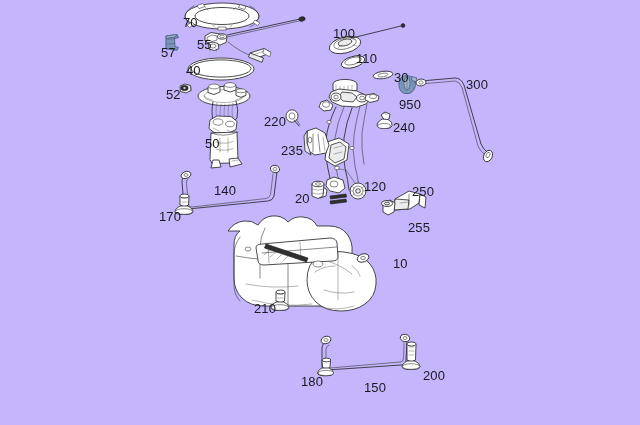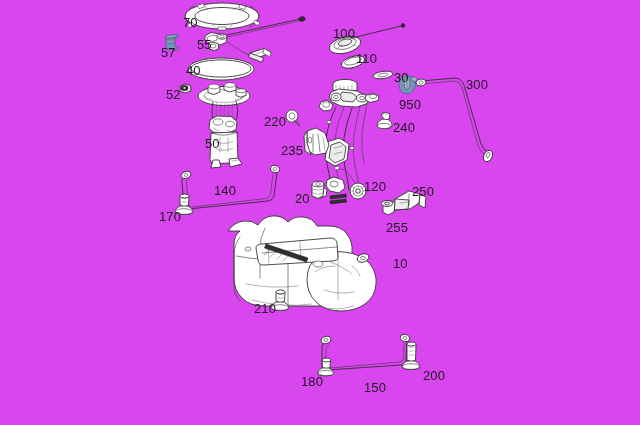--- a/index.html
+++ b/index.html
@@ -8,21 +8,21 @@
     padding: 0;
     background: #ffffff;
   }
   body {
     font-family: "Liberation Sans", sans-serif;
   }
   #diagram-root {
     position: relative;
     width: 640px;
     height: 425px;
-    background: #d946ef;
+    background: #c4b5fd;
     overflow: hidden;
   }
   #diagram-svg {
     position: absolute;
     left: 0;
     top: 0;
     width: 640px;
     height: 425px;
   }
   .callout {
@@ -426,21 +426,21 @@
   <span class="callout" style="left:333px; top:27px;">100</span>
   <span class="callout" style="left:356px; top:52px;">110</span>
   <span class="callout" style="left:394px; top:71px;">30</span>
   <span class="callout" style="left:399px; top:98px;">950</span>
   <span class="callout" style="left:466px; top:78px;">300</span>
   <span class="callout" style="left:393px; top:121px;">240</span>
   <span class="callout" style="left:264px; top:115px;">220</span>
   <span class="callout" style="left:281px; top:144px;">235</span>
   <span class="callout" style="left:364px; top:180px;">120</span>
   <span class="callout" style="left:412px; top:185px;">250</span>
-  <span class="callout" style="left:386px; top:221px;">255</span>
+  <span class="callout" style="left:408px; top:221px;">255</span>
   <span class="callout" style="left:295px; top:192px;">20</span>
   <span class="callout" style="left:214px; top:184px;">140</span>
   <span class="callout" style="left:159px; top:210px;">170</span>
   <span class="callout" style="left:393px; top:257px;">10</span>
   <span class="callout" style="left:254px; top:302px;">210</span>
   <span class="callout" style="left:301px; top:375px;">180</span>
   <span class="callout" style="left:364px; top:381px;">150</span>
   <span class="callout" style="left:423px; top:369px;">200</span>
 
 </div>

